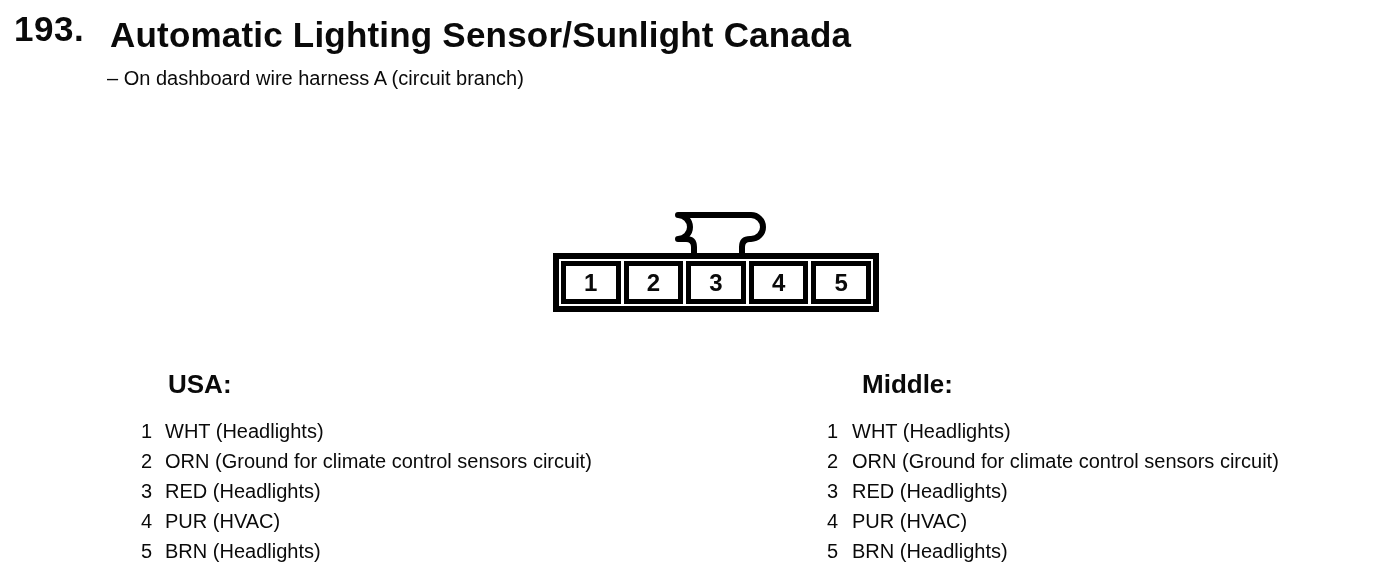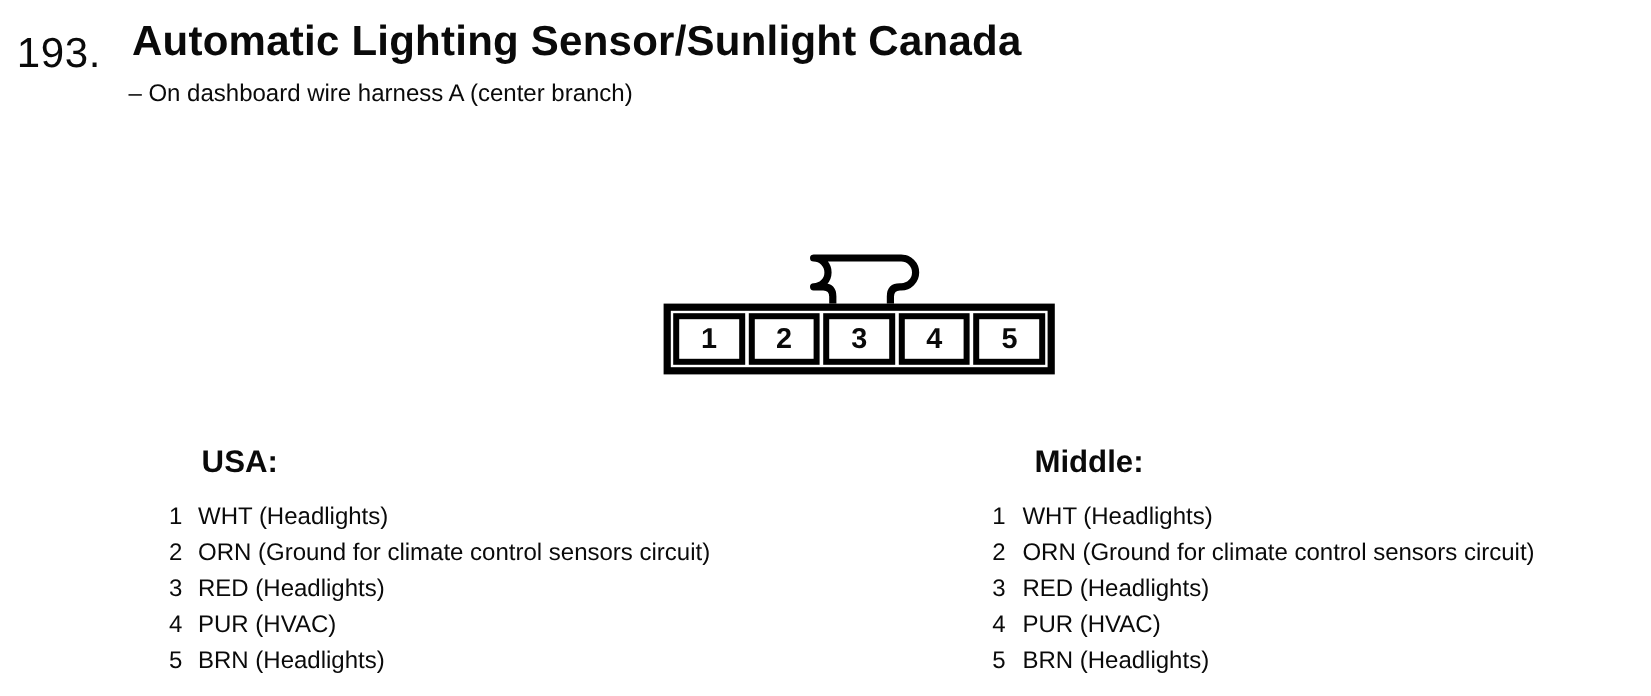--- a/index.html
+++ b/index.html
@@ -9,22 +9,22 @@
     height: 580px;
     background: #ffffff;
     font-family: "Liberation Sans", sans-serif;
     color: #0a0a0a;
     overflow: hidden;
   }
 
   
   .sec-num {
     position: absolute;
-    left: 14px; top: 25px;
-    font-size: 35px; font-weight: normal;
+    left: 14px; top: 9px;
+    font-size: 35px; font-weight: bold;
     letter-spacing: 0.5px;
     white-space: nowrap;
   }
   .sec-title {
     position: absolute;
     left: 110px; top: 15px;
     margin: 0;
     font-size: 35px; font-weight: bold;
     letter-spacing: 0.2px;
     white-space: nowrap;
@@ -109,21 +109,21 @@
 </style>
 </head>
 <body>
 
 <div class="page">
 
   <span class="sec-num">193.</span>
   <h1 class="sec-title">Automatic Lighting Sensor/Sunlight Canada</h1>
 
   <ul class="notes">
-    <li>– On dashboard wire harness A (center branch)</li>
+    <li>– On dashboard wire harness A (circuit branch)</li>
   </ul>
 
   <div class="connector">
     <svg class="connector-tab" viewBox="0 0 124 54" xmlns="http://www.w3.org/2000/svg">
       <path d="M 39 54 L 39 41 Q 39 33 31 33 L 23 33 A 12 12 0 0 0 23 9 L 96 9 A 12 12 0 0 1 96 33 L 95 33 Q 87 33 87 41 L 87 54 Z" fill="#ffffff" stroke="#000000" stroke-width="6" stroke-linejoin="round"></path>
     </svg>
     <div class="connector-body">
       <div class="pin-cell">
           <span>1</span>
         </div>

